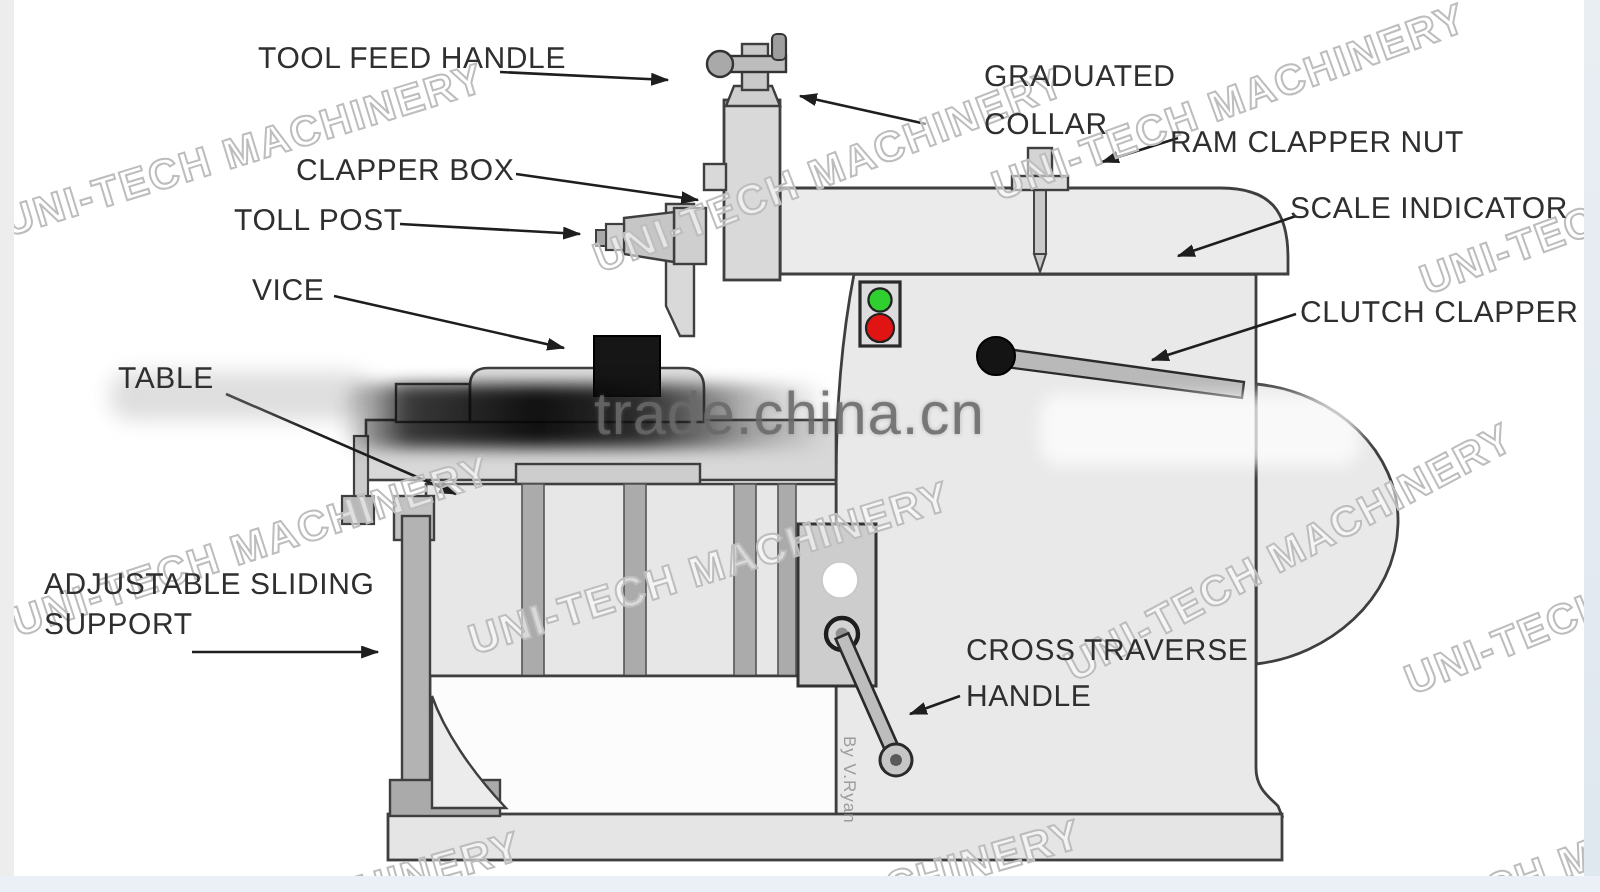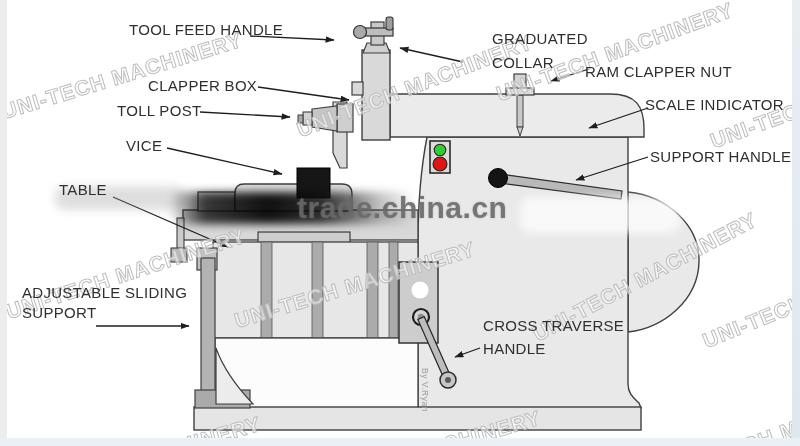--- a/index.html
+++ b/index.html
@@ -14,21 +14,21 @@
     white-space:pre-line;line-height:20px;
   }
   
   .wm{
     position:absolute;white-space:nowrap;font-weight:700;font-size:21px;letter-spacing:1px;
     color:rgba(255,255,255,.55);-webkit-text-stroke:1px #bdbdbd;
     transform:translate(-50%,-50%) rotate(-18deg);pointer-events:none;
   }
   .wm-site{
     position:absolute;left:297px;top:191px;font-size:30px;letter-spacing:.5px;
-    color:rgba(104,104,104,.85);text-shadow:0 0 2px rgba(120,120,120,.45);font-weight:bold;
+    color:rgba(104,104,104,.85);text-shadow:0 0 2px rgba(120,120,120,.45);
   }
   .smudge-dark{
     position:absolute;left:170px;top:192px;width:245px;height:32px;border-radius:12px;
     background:linear-gradient(90deg,rgba(10,10,10,0) 0%,rgba(10,10,10,.78) 14%,rgba(5,5,5,.95) 40%,rgba(15,15,15,.85) 62%,rgba(70,70,70,.35) 85%,rgba(70,70,70,0) 100%);
     filter:blur(4px);
   }
   .smudge-faint{
     position:absolute;left:55px;top:186px;width:130px;height:24px;border-radius:10px;
     background:rgba(160,160,160,.35);filter:blur(5px);
   }
@@ -144,21 +144,21 @@
   <div class="wm" style="left:420px;top:452px;transform:translate(-50%,-50%) rotate(-16deg)">UNI-TECH MACHINERY</div>
   <div class="wm" style="left:790px;top:430px;transform:translate(-50%,-50%) rotate(-20deg)">UNI-TECH MACHINERY</div>
 
   <div class="wm-site">trade.china.cn</div>
 
   <div class="lbl" style="left:129px;top:20px">TOOL FEED HANDLE</div>
   <div class="lbl" style="left:492px;top:27px;line-height:24px">GRADUATED
 COLLAR</div>
   <div class="lbl" style="left:585px;top:62px">RAM CLAPPER NUT</div>
   <div class="lbl" style="left:645px;top:95px">SCALE INDICATOR</div>
-  <div class="lbl" style="left:650px;top:147px">SUPPORT HANDLE</div>
+  <div class="lbl" style="left:650px;top:147px">CLUTCH CLAPPER</div>
   <div class="lbl" style="left:148px;top:76px">CLAPPER BOX</div>
   <div class="lbl" style="left:117px;top:101px">TOLL POST</div>
   <div class="lbl" style="left:126px;top:136px">VICE</div>
   <div class="lbl" style="left:59px;top:180px">TABLE</div>
   <div class="lbl" style="left:22px;top:283px;line-height:20px">ADJUSTABLE SLIDING
 SUPPORT</div>
   <div class="lbl" style="left:483px;top:314px;line-height:23px">CROSS TRAVERSE
 HANDLE</div>
 
   <div class="credit">By V.Ryan</div>

